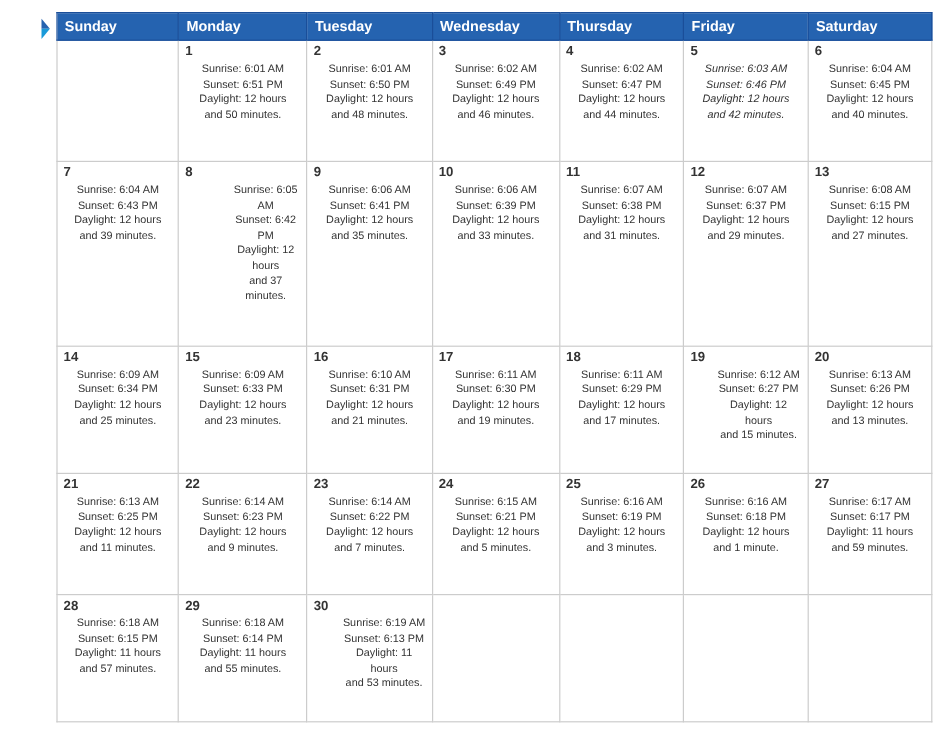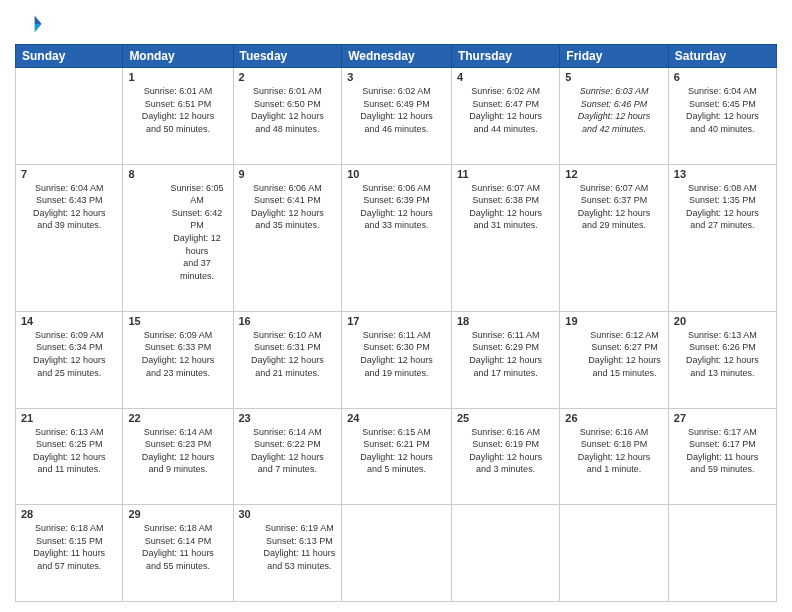--- a/index.html
+++ b/index.html
@@ -8,21 +8,21 @@
       height: 612px;
       font-family: Arial, sans-serif;
       background: #fff;
       overflow: hidden;
     }
     .page {
       width: 792px;
       height: 612px;
       padding: 10px 15px;
       display: flex;
-      flex-direction: column;
+      flex-direction: row;
     }
     .header {
       display: flex;
       align-items: flex-start;
       justify-content: space-between;
       margin-bottom: 6px;
     }
     .logo {
       display: flex;
       align-items: center;
@@ -208,21 +208,21 @@
           <td>
             <span class="day-num">12</span>
             <div class="day-info" style="white-space: pre-line;">Sunrise: 6:07 AM
 Sunset: 6:37 PM
 Daylight: 12 hours
 and 29 minutes.</div>
           </td>
           <td>
             <span class="day-num">13</span>
             <div class="day-info" style="white-space: pre-line;">Sunrise: 6:08 AM
-Sunset: 1:35 PM
+Sunset: 6:15 PM
 Daylight: 12 hours
 and 27 minutes.</div>
           </td>
         </tr>
         <tr>
           <td>
             <span class="day-num">14</span>
             <div class="day-info" style="white-space: pre-line;">Sunrise: 6:09 AM
 Sunset: 6:34 PM
 Daylight: 12 hours

